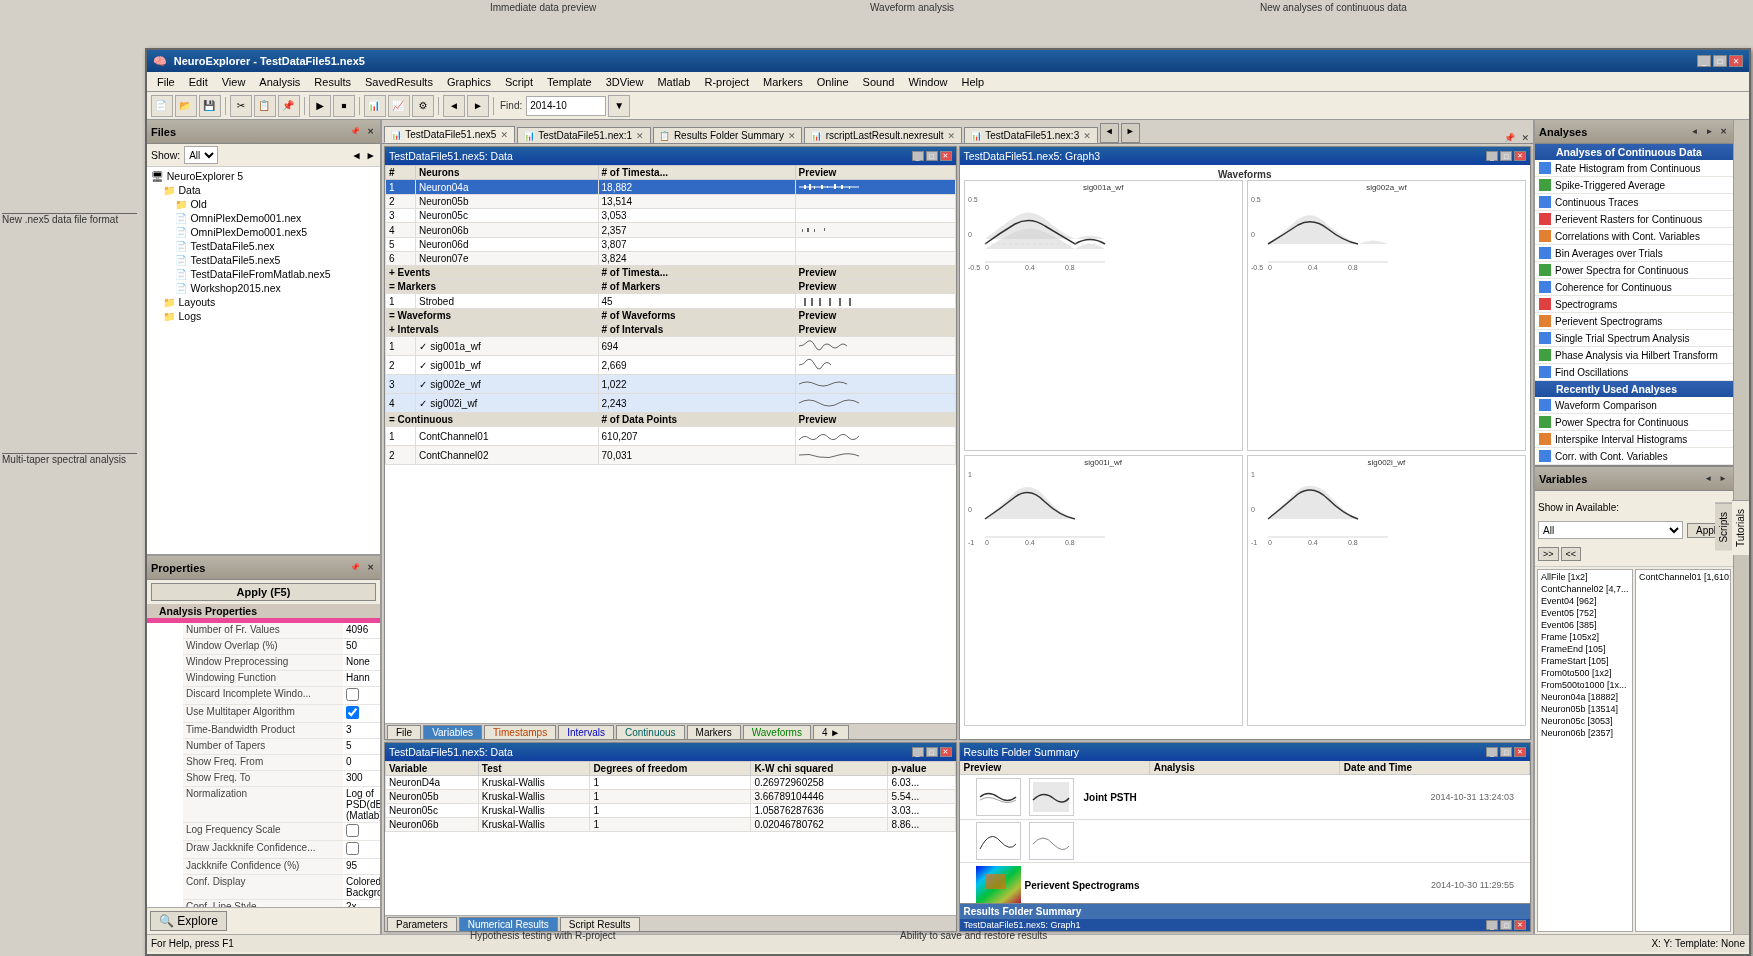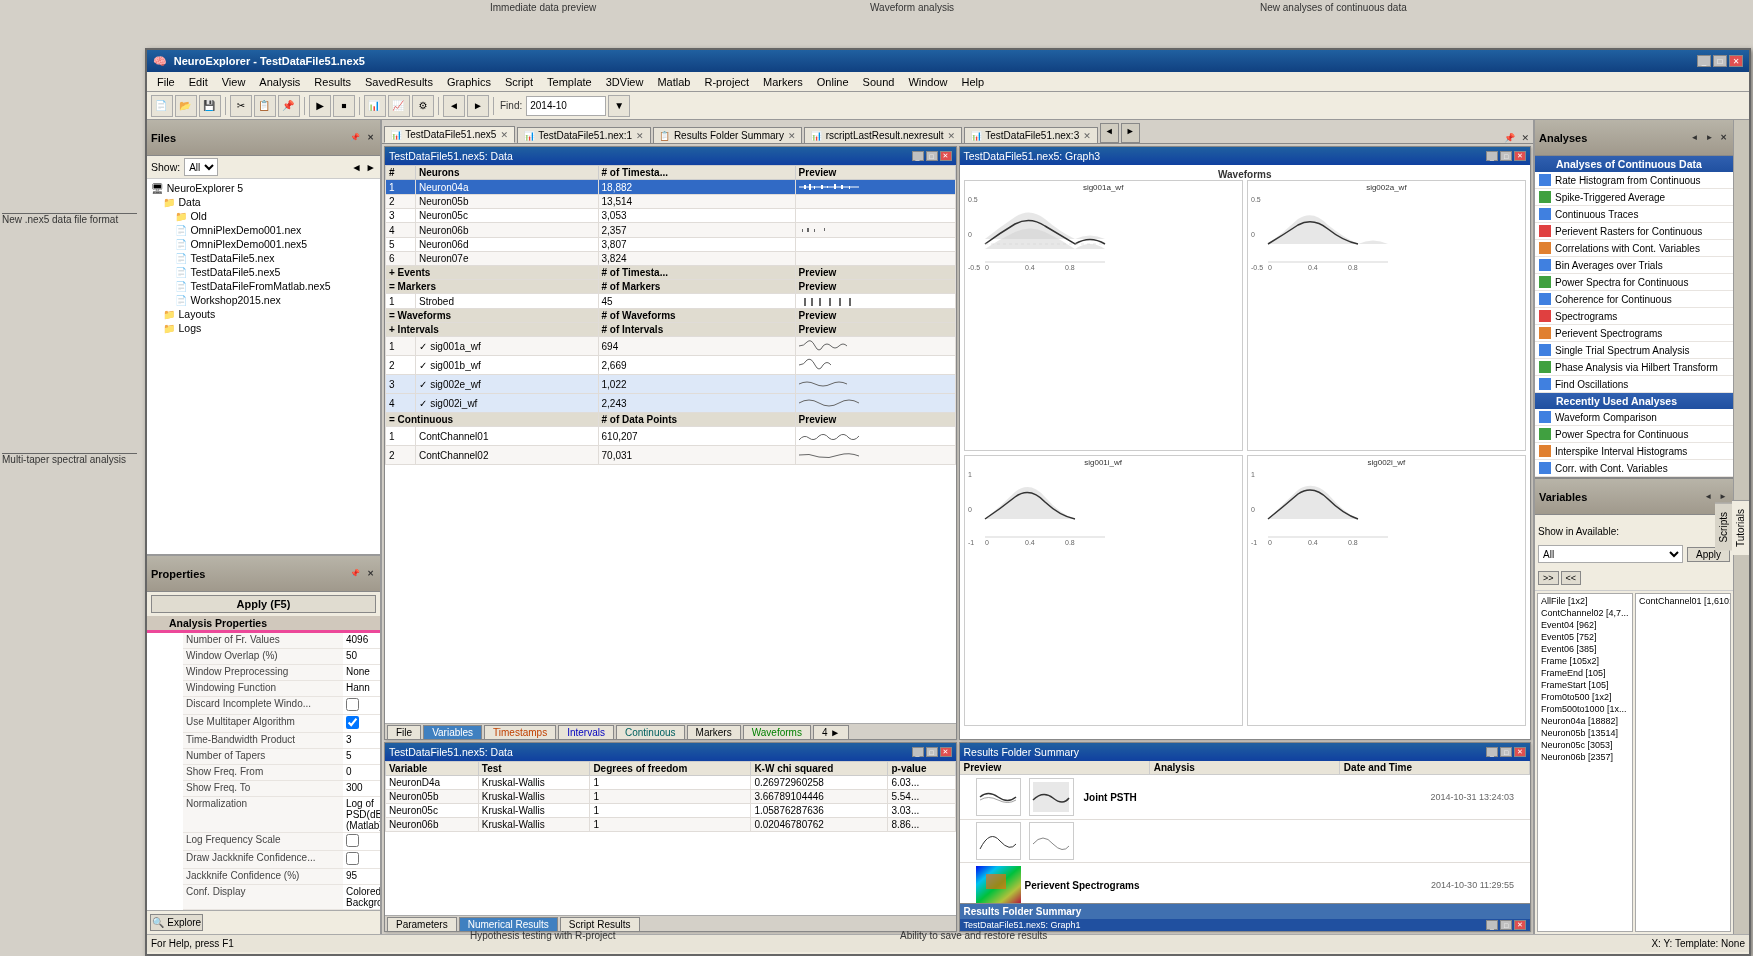--- a/index.html
+++ b/index.html
@@ -125,21 +125,21 @@
     }
     .panel-header {
       background: linear-gradient(to bottom, #b8b4a8, #a0998c);
       padding: 8px 4px;
       font-size: 11px;
       font-weight: bold;
       display: flex;
       justify-content: space-between;
       align-items: center;
       border-bottom: 1px solid #888;
-      height: 36px;
+      height: 24px;
     }
     .panel-header-controls { display: flex; gap: 3px; font-size: 9px; }
 
     
     .file-tree {
       flex: 1;
       overflow-y: auto;
       padding: 2px;
       background: white;
     }
@@ -185,24 +185,24 @@
       margin: 3px 4px;
       padding: 2px 8px;
       background: #e0dcd0;
       border: 1px solid #888;
       cursor: pointer;
       font-size: 11px;
       font-weight: bold;
     }
     .props-section-header {
       background: #d0c8bc;
-      padding: 1px 22px;
+      padding: 1px 12px;
       font-size: 10.5px;
       font-weight: bold;
-      border-bottom: 3px solid #ec4899;
+      border-bottom: 5px solid #ec4899;
     }
     .props-content {
       flex: 1;
       overflow-y: auto;
       background: white;
     }
     .prop-row {
       display: flex;
       border-bottom: 1px solid #e8e4e0;
       min-height: 16px;
@@ -855,21 +855,21 @@
             <span class="prop-value">2x Thickness</span>
           </div>
           <div class="prop-row">
             <span class="prop-label">Conf. Background Color</span>
             <span class="prop-value">208; 208; 208</span>
           </div>
 
         </div>
 
         <div style="padding:3px; border-top:1px solid #aaa; background:#f0ece0;">
-          <button style="padding:2px 1px; background:#e0dcd0; border:1px solid #888; font-size:10px;">🔍 Explore</button>
+          <button style="padding:2px 8px; background:#e0dcd0; border:1px solid #888; font-size:12px;">🔍 Explore</button>
         </div>
       </div>
     </div>
 
     <div class="center-area">
 
       <div class="tab-bar">
         <div class="tab active">
           <span class="tab-icon">📊</span>
           <span>TestDataFile51.nex5</span>

